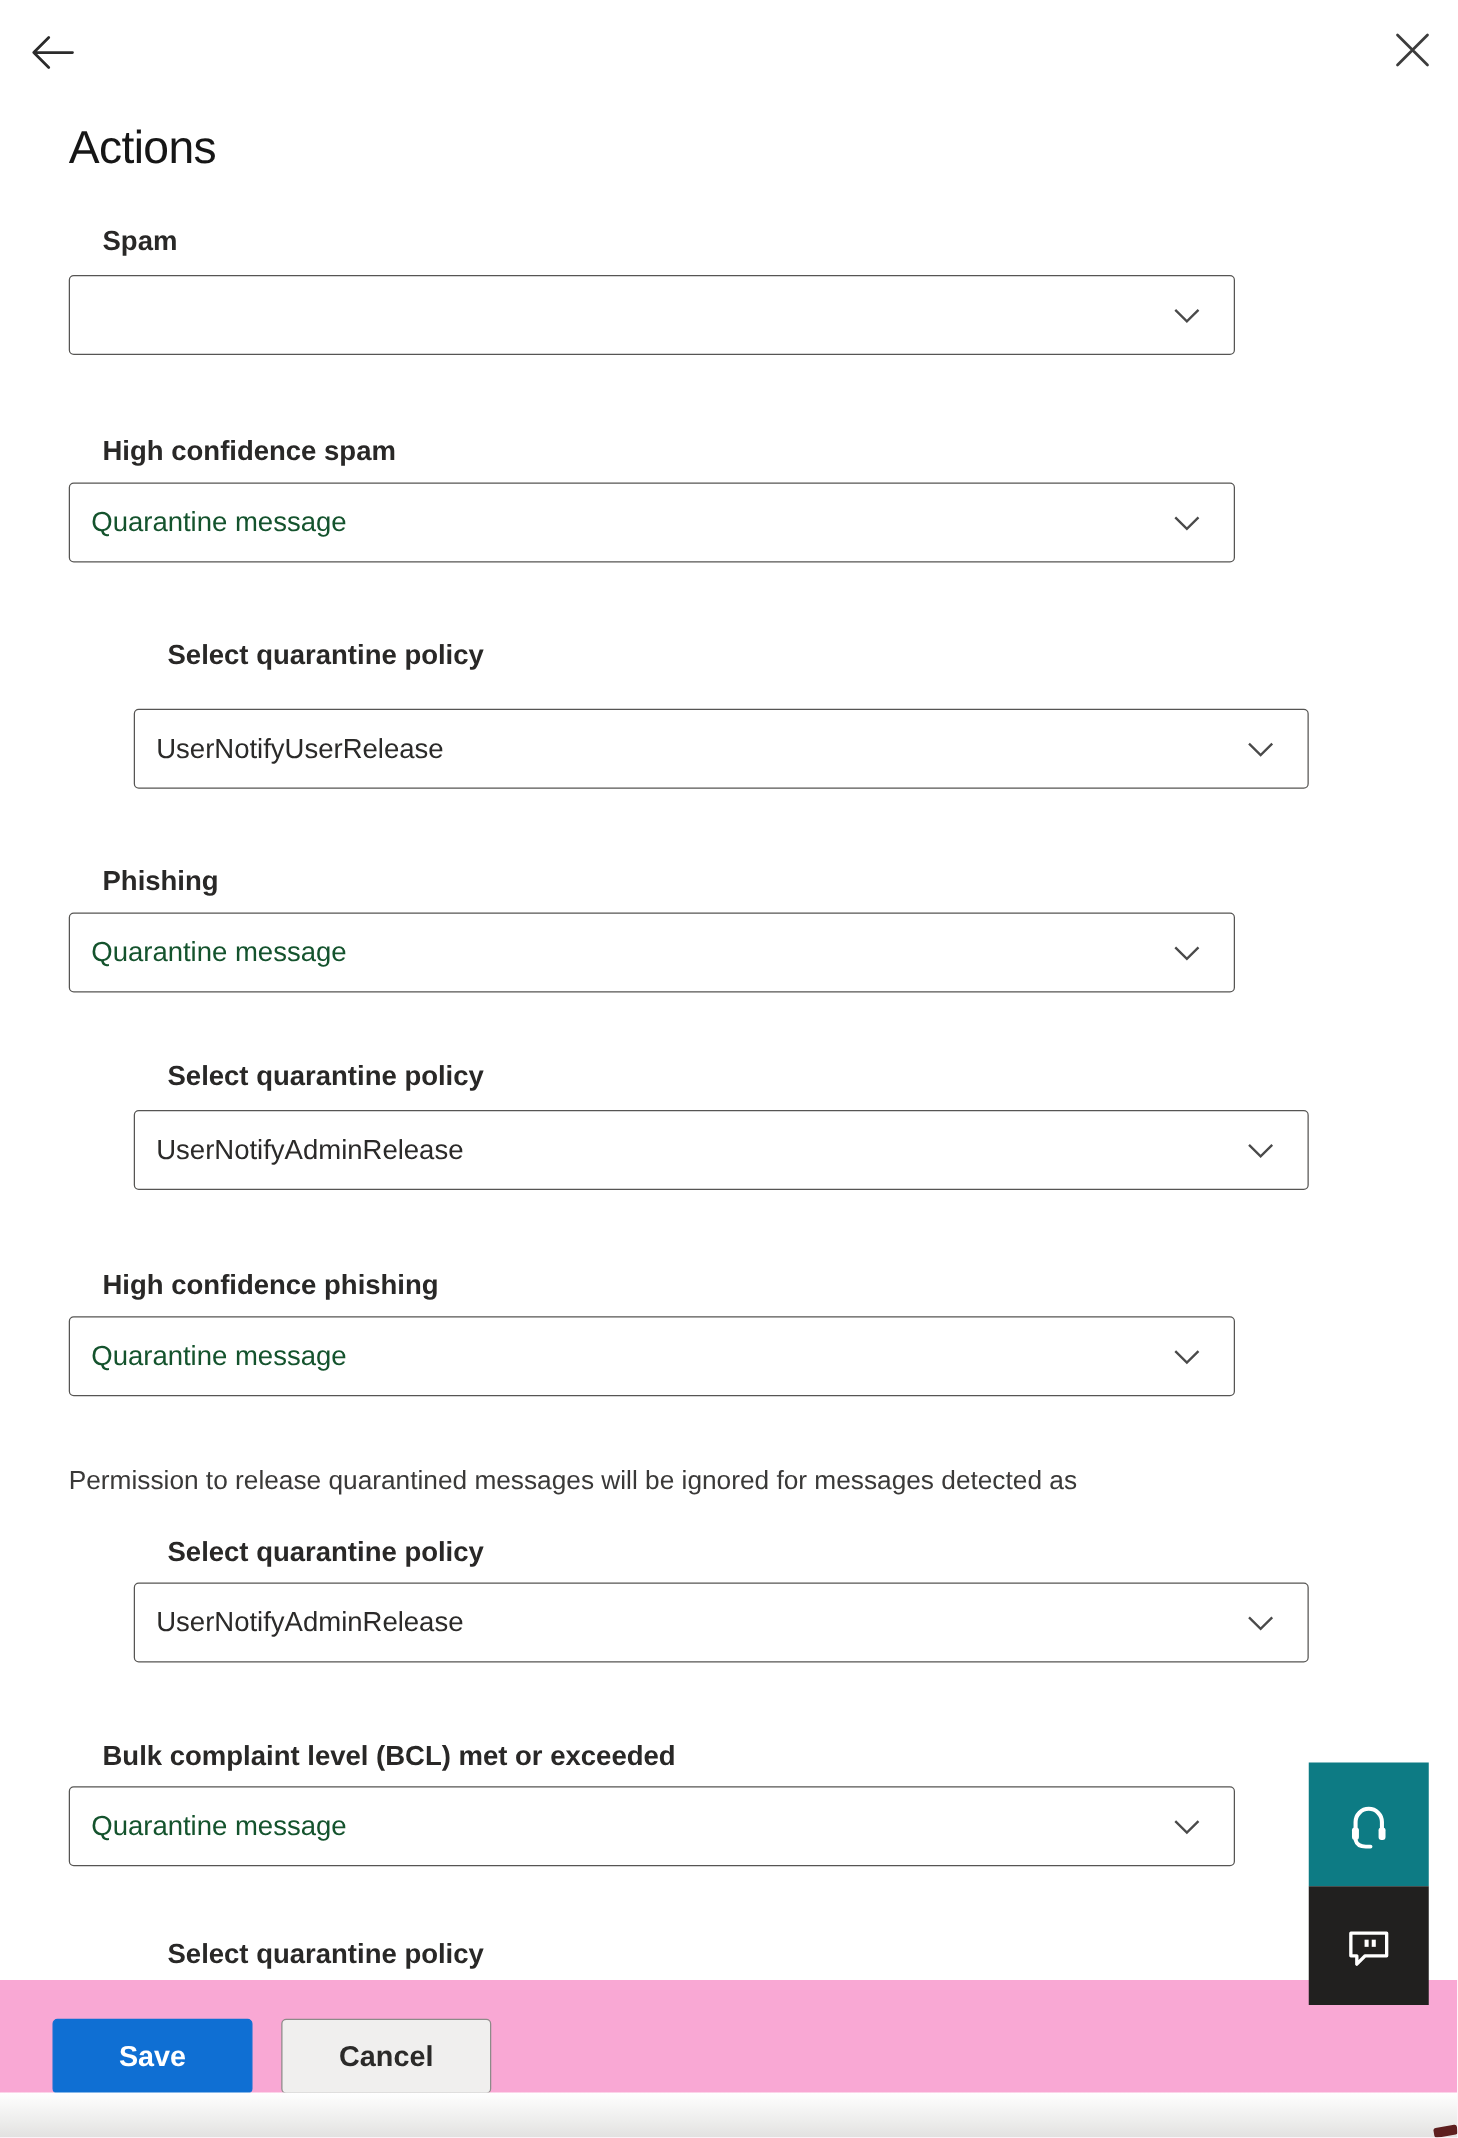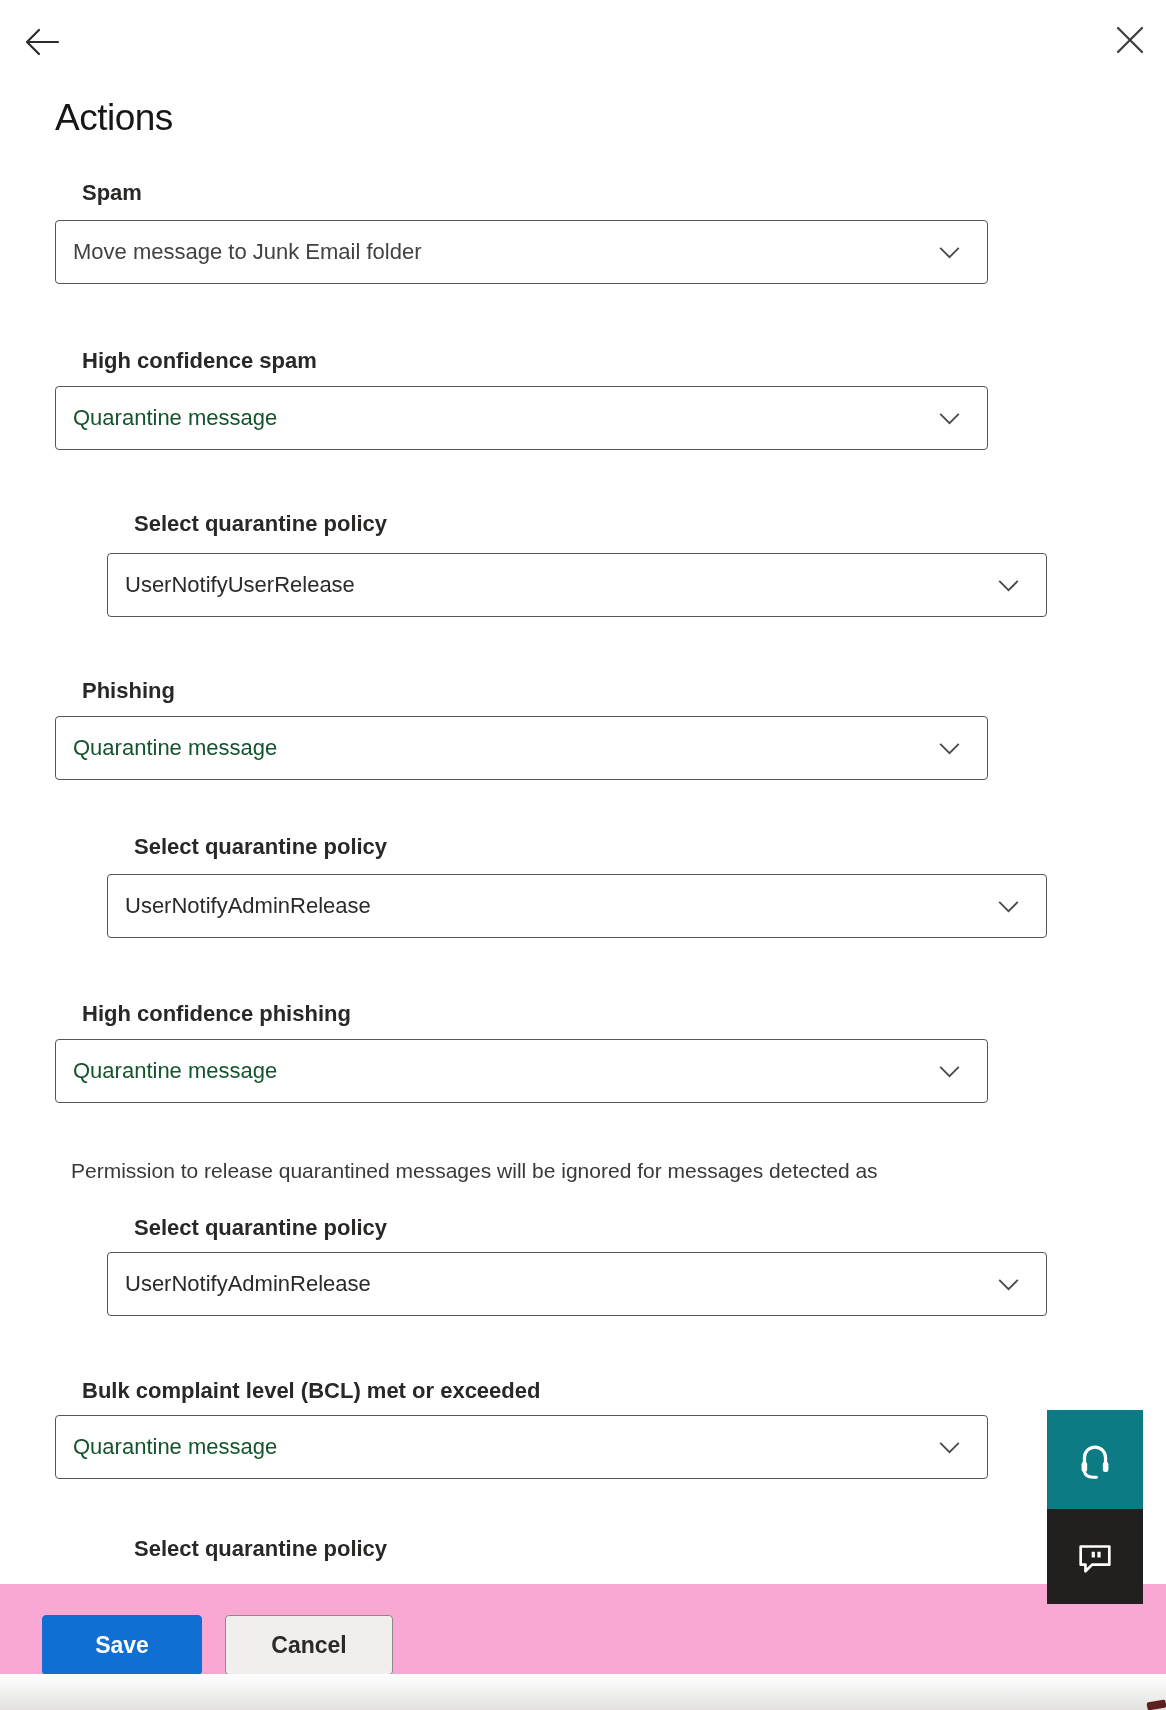--- a/index.html
+++ b/index.html
@@ -26,21 +26,21 @@
     background:#ffffff; display:flex; align-items:center; padding:0 56px 0 17px;
     cursor:pointer;
   }
   .dd.main{ width:933px; }
   .dd.policy{ width:940px; }
   .dd-value{ font-size:22px; color:#2b2a29; white-space:nowrap; overflow:hidden; }
   .dd-value.first{ color:#424242; }
   .dd-value.muted{ color:#14532d; }
   .chev{ position:absolute; right:26px; top:50%; margin-top:-6px; }
   .note{ margin-top:51px; font-size:21px; line-height:34px; color:#3a3938; }
-  .note div{ white-space:nowrap;margin-left:16px; }
+  .note div{ white-space:nowrap; }
   .footer{
     position:absolute; left:0; top:1584px; width:1166px; height:126px; background:#f9a8d4;
   }
   .footer .fade{
     position:absolute; left:0; bottom:0; width:100%; height:36px;
     background:linear-gradient(180deg,#ffffff 0%,#ebebea 70%,#e2e1e0 100%);
   }
   .btn{
     position:absolute; top:31px; height:60px; border-radius:4px; font-size:23px;
     font-weight:700; cursor:pointer; font-family:inherit;
@@ -74,37 +74,36 @@
       <path d="M2 2 L26 26 M26 2 L2 26" stroke="#3c3c3c" stroke-width="2.2" stroke-linecap="round"></path>
     </svg>
   </button>
 
   <h1 class="title">Actions</h1>
 
   <div class="content">
 
     <div class="field-label" style="margin-top:38px">Spam</div>
     <div class="dd main" style="margin-top:12px">
-      <span class="dd-value first">Move message to Junk Email folder</span>
       <svg class="chev" width="23" height="13" viewBox="0 0 24 14" fill="none">
           <path d="M2 2 L12 12 L22 2" stroke="#4a4a4a" stroke-width="2"></path>
         </svg>
     </div>
 
     <div class="field-label" style="margin-top:62px">High confidence spam</div>
     <div class="dd main" style="margin-top:10px">
       <span class="dd-value muted">Quarantine message</span>
       <svg class="chev" width="23" height="13" viewBox="0 0 24 14" fill="none">
           <path d="M2 2 L12 12 L22 2" stroke="#4a4a4a" stroke-width="2"></path>
         </svg>
     </div>
 
     <div class="indent">
       <div class="field-label" style="margin-top:59px">Select quarantine policy</div>
-      <div class="dd policy" style="margin-top:14px">
+      <div class="dd policy" style="margin-top:28px">
         <span class="dd-value">UserNotifyUserRelease</span>
         <svg class="chev" width="23" height="13" viewBox="0 0 24 14" fill="none">
             <path d="M2 2 L12 12 L22 2" stroke="#4a4a4a" stroke-width="2"></path>
           </svg>
       </div>
     </div>
 
     <div class="field-label" style="margin-top:59px">Phishing</div>
     <div class="dd main" style="margin-top:10px">
       <span class="dd-value muted">Quarantine message</span>

